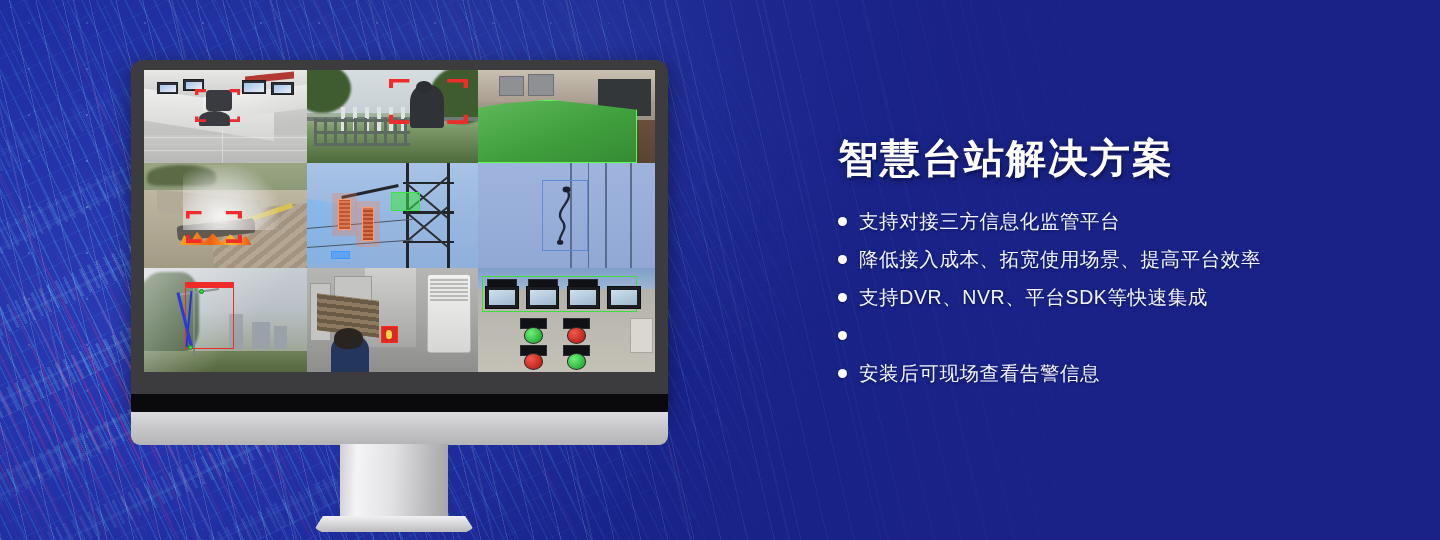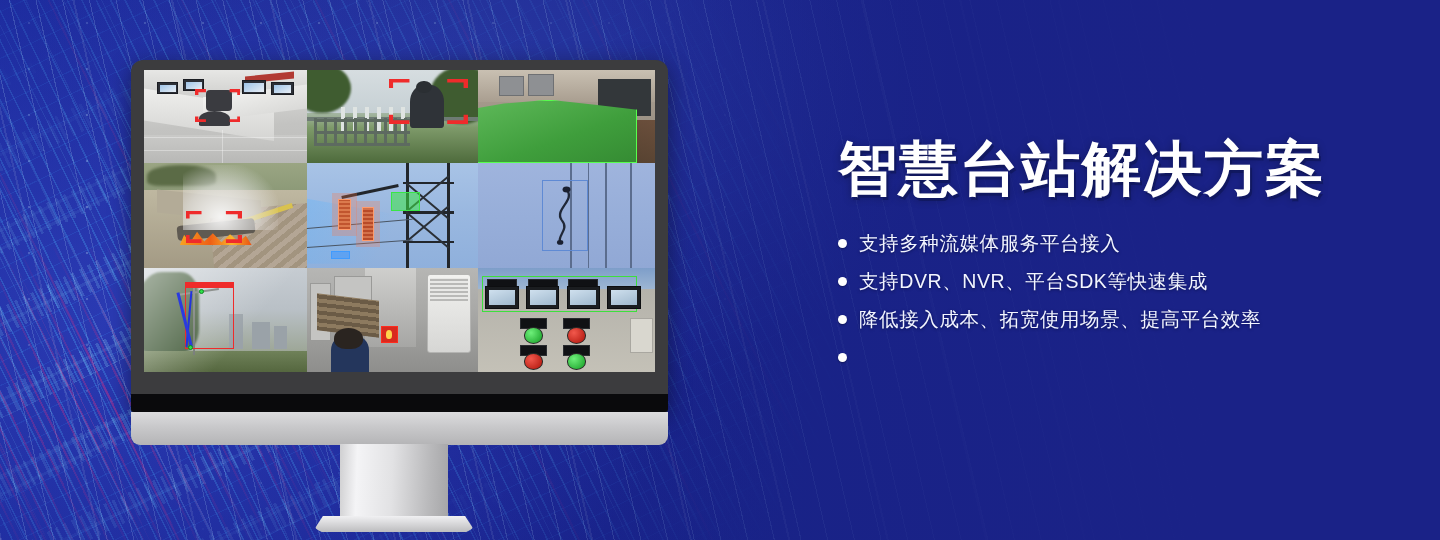--- a/index.html
+++ b/index.html
@@ -221,21 +221,21 @@
   .stand-base {
     position:absolute; left:184px; top:456px; width:158px; height:16px;
     background:linear-gradient(180deg,#f0f0f2 0%,#dcdcde 40%,#bcbcbe 100%);
     border-radius:4px 4px 7px 7px;
     clip-path:polygon(5% 0,95% 0,100% 76%,96% 100%,4% 100%,0 76%);
   }
 
   
   .copy { position:absolute; left:838px; top:136px; width:560px; }
   .title {
-    font-size:59px; font-weight:700; color:#ffffff; letter-spacing:2px;
+    font-size:40px; font-weight:700; color:#ffffff; letter-spacing:2px;
     line-height:1.12; text-shadow:2px 3px 0 rgba(12,20,80,.55), 0 2px 8px rgba(0,0,0,.3);
     white-space:nowrap;
   }
   .bullets { margin-top:22px; }
   .bullet { display:flex; align-items:center; height:38px; }
   .dot {
     width:9px; height:9px; border-radius:50%; background:#ffffff;
     flex:0 0 9px; margin-right:12px; box-shadow:0 1px 2px rgba(0,0,0,.35);
   }
   .btxt {
@@ -434,29 +434,33 @@
     <div class="stand-neck"></div>
     <div class="stand-base"></div>
   </div>
 
   <div class="copy">
     <div class="title">智慧台站解决方案</div>
 
     <div class="bullets">
       <div class="bullet">
         <span class="dot"></span>
-        <span class="btxt">支持多种流媒体服务平台接入</span>
+        <span class="btxt">支持对接三方信息化监管平台</span>
+      </div>
+      <div class="bullet">
+        <span class="dot"></span>
+        <span class="btxt">降低接入成本、拓宽使用场景、提高平台效率</span>
       </div>
       <div class="bullet">
         <span class="dot"></span>
         <span class="btxt">支持DVR、NVR、平台SDK等快速集成</span>
       </div>
       <div class="bullet">
         <span class="dot"></span>
-        <span class="btxt">降低接入成本、拓宽使用场景、提高平台效率</span>
       </div>
       <div class="bullet">
         <span class="dot"></span>
+        <span class="btxt">安装后可现场查看告警信息</span>
       </div>
     </div>
   </div>
 
 </div>
 
 </body></html>

